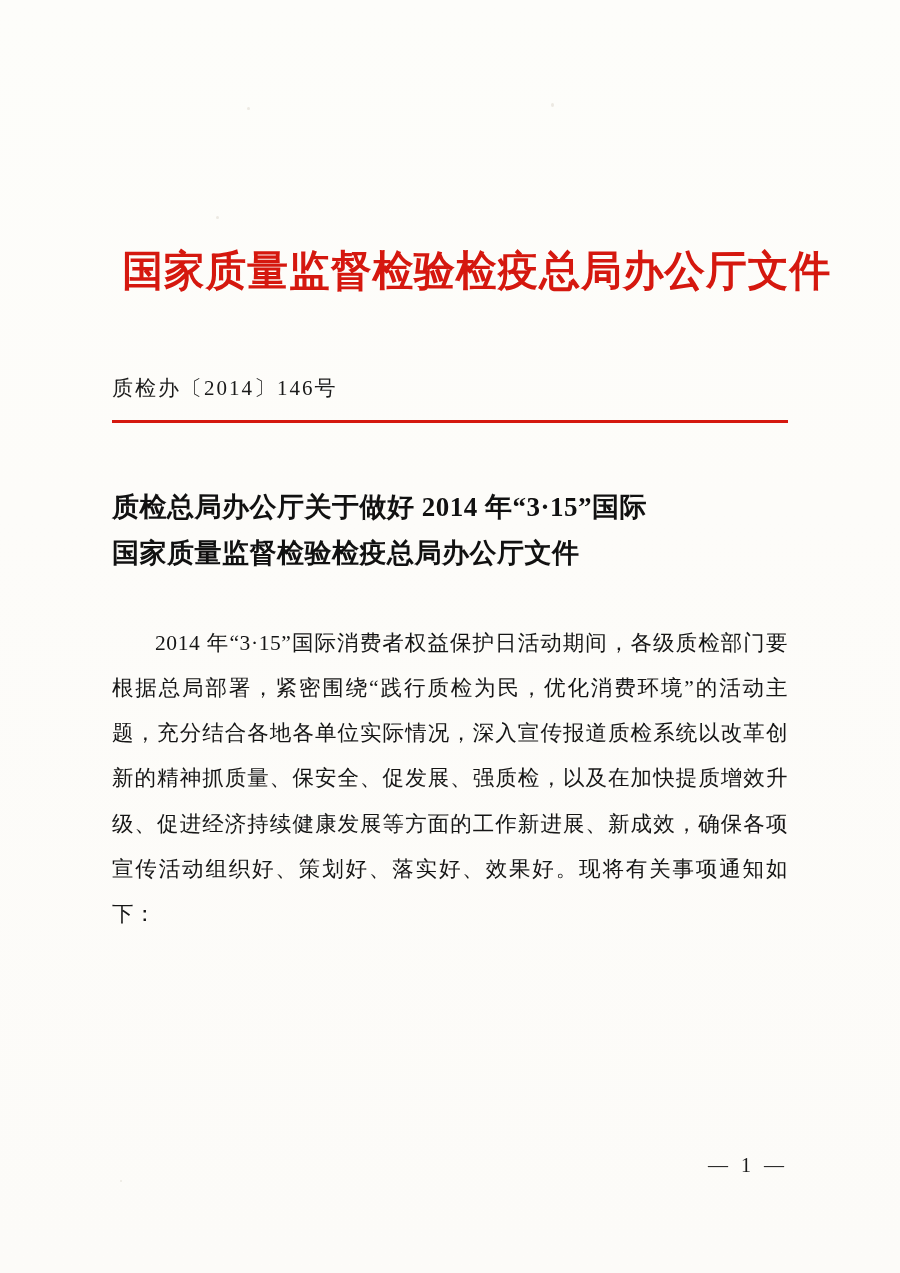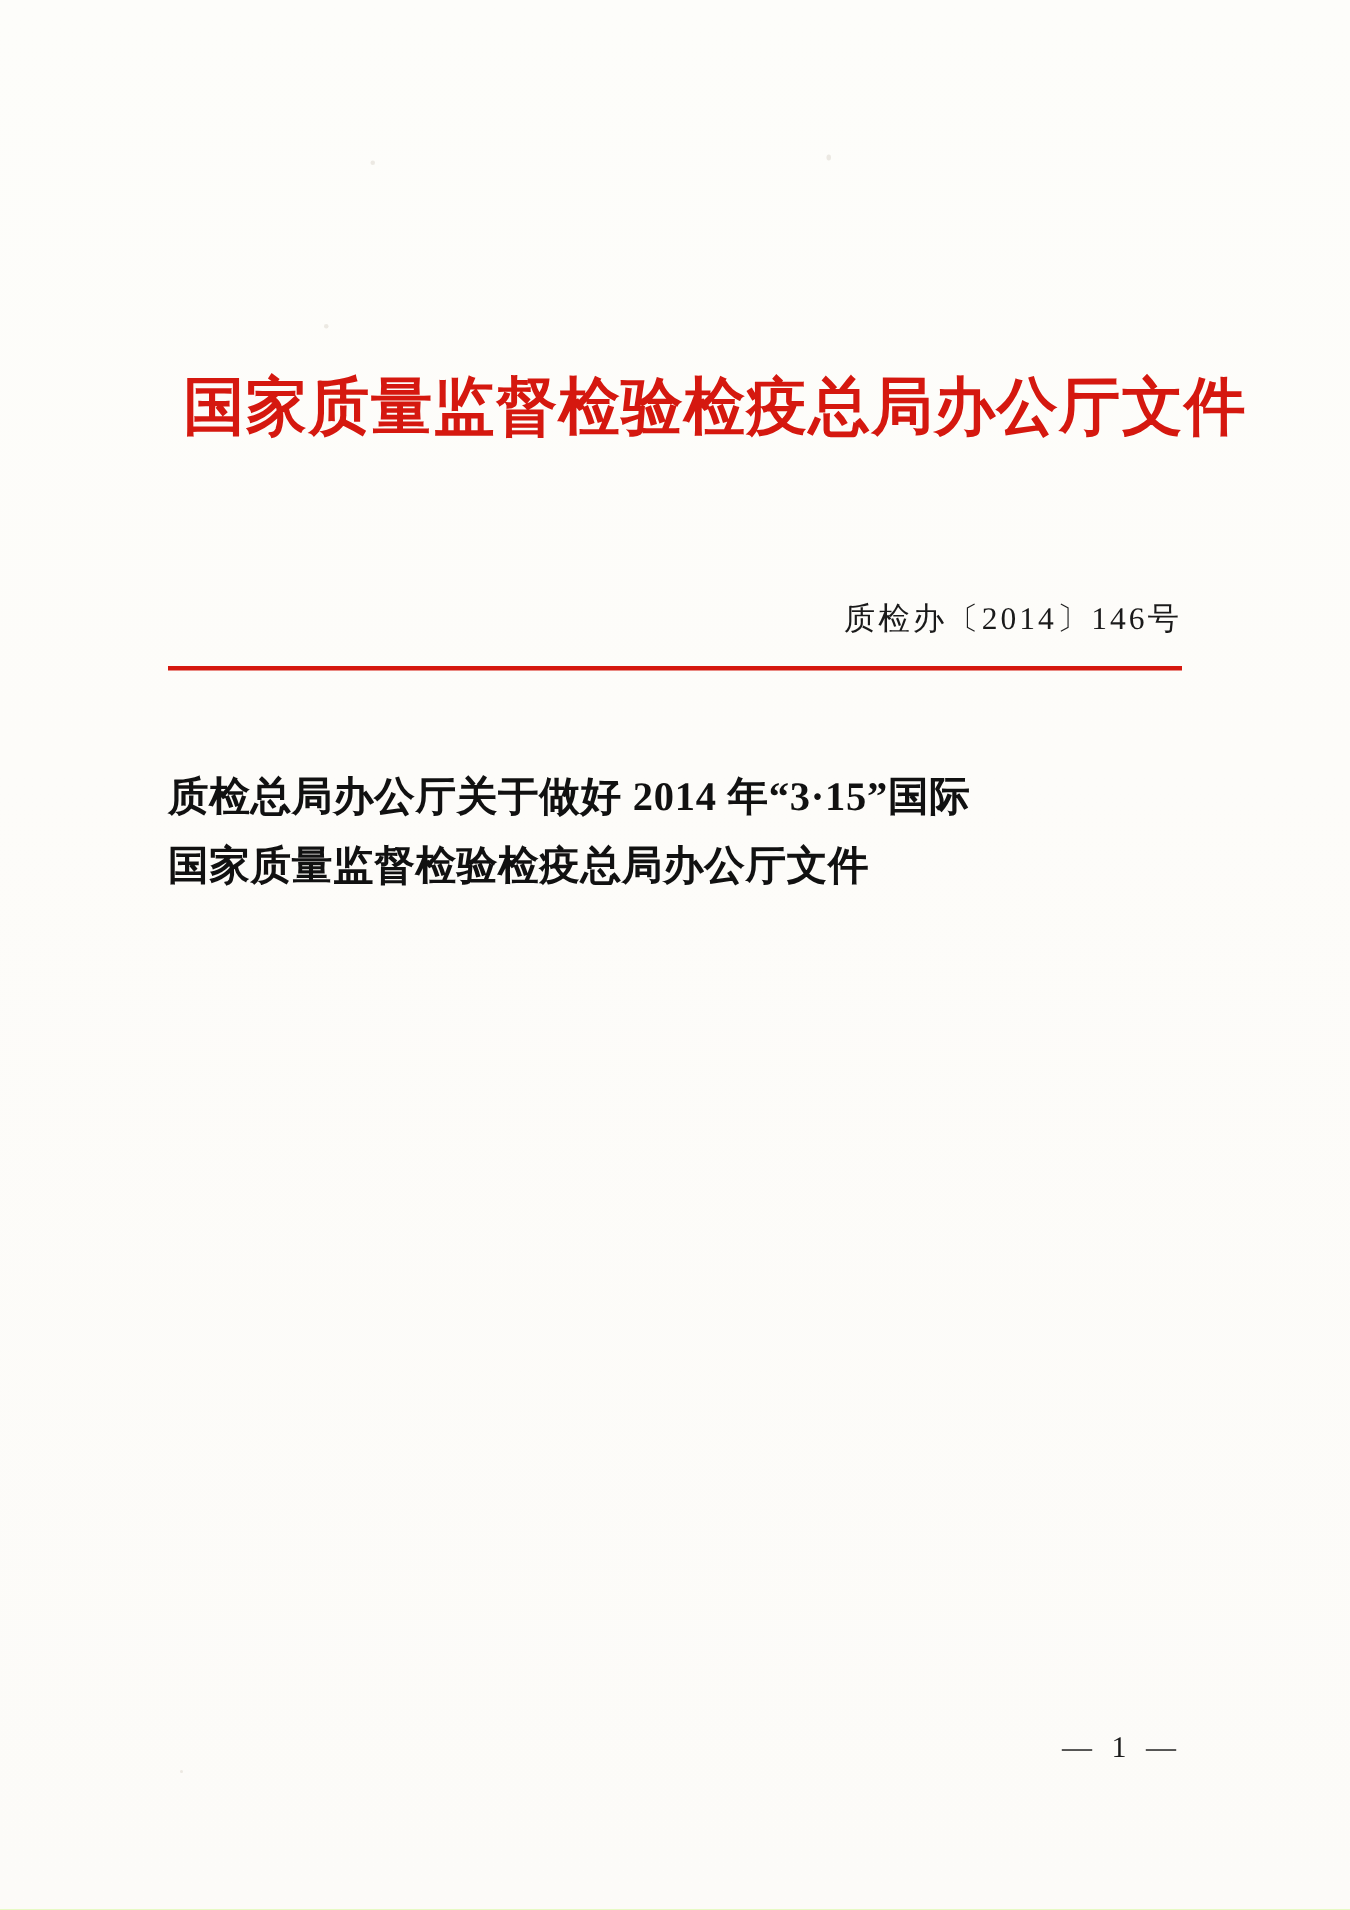--- a/index.html
+++ b/index.html
@@ -7,21 +7,21 @@
     padding: 0;
     background: #ffffff;
   }
   body {
     font-family: "Liberation Serif", "DejaVu Serif", serif;
   }
   .page {
     position: relative;
     width: 900px;
     height: 1273px;
-    background: #bef264;
+    background: #5eead4;
     overflow: hidden;
     box-sizing: border-box;
   }
   
   .paper-tint {
     position: absolute;
     inset: 0;
     background: linear-gradient(180deg, #fdfdfa 0%, #fdfcf9 40%, #fcfbf8 100%);
     pointer-events: none;
   }
@@ -36,22 +36,22 @@
     color: #d5180f;
     font-family: "DejaVu Sans", "Liberation Sans", sans-serif;
     font-weight: bold;
     font-size: 42px;
     letter-spacing: 1px;
     line-height: 1.1;
     white-space: nowrap;
     transform: scaleX(0.97);
   }
   .doc-number {
-    margin-top: 104px;
-    text-align: right;
+    margin-top: 80px;
+    text-align: left;
     color: #1a1a1a;
     font-size: 21px;
     letter-spacing: 2px;
     font-family: "Liberation Serif", "DejaVu Serif", serif;
   }
   .red-rule {
     margin-top: 18px;
     height: 3px;
     background: #d5180f;
     width: 100%;
@@ -113,18 +113,19 @@
     <div class="doc-number">质检办〔2014〕146号</div>
 
     <div class="red-rule"></div>
 
     <div class="subject">
       <div>质检总局办公厅关于做好 2014 年“3·15”国际</div>
       <div>国家质量监督检验检疫总局办公厅文件</div>
     </div>
 
     <div class="body-text">
+      <p class="para indent">2014 年“3·15”国际消费者权益保护日活动期间，各级质检部门要根据总局部署，紧密围绕“践行质检为民，优化消费环境”的活动主题，充分结合各地各单位实际情况，深入宣传报道质检系统以改革创新的精神抓质量、保安全、促发展、强质检，以及在加快提质增效升级、促进经济持续健康发展等方面的工作新进展、新成效，确保各项宣传活动组织好、策划好、落实好、效果好。现将有关事项通知如下：</p>
     </div>
 
   </div>
 
   <div class="page-number">— 1 —</div>
 </div>
 
 </body></html>

